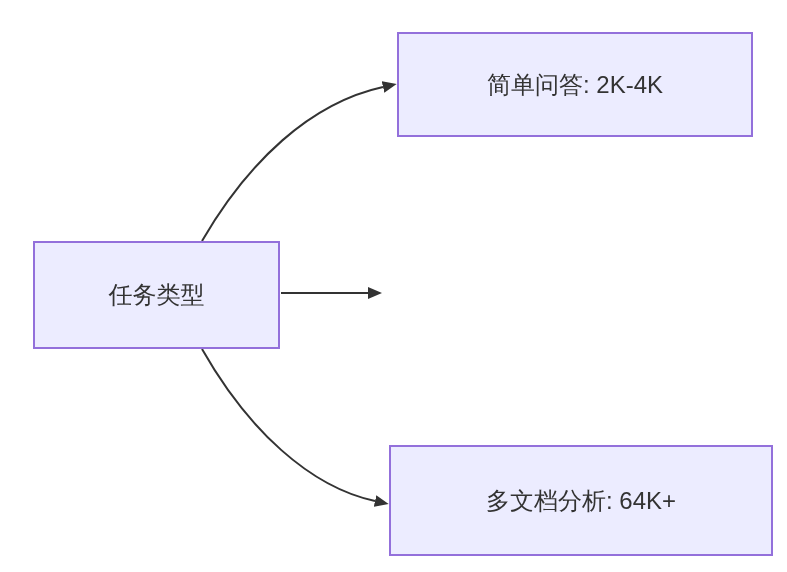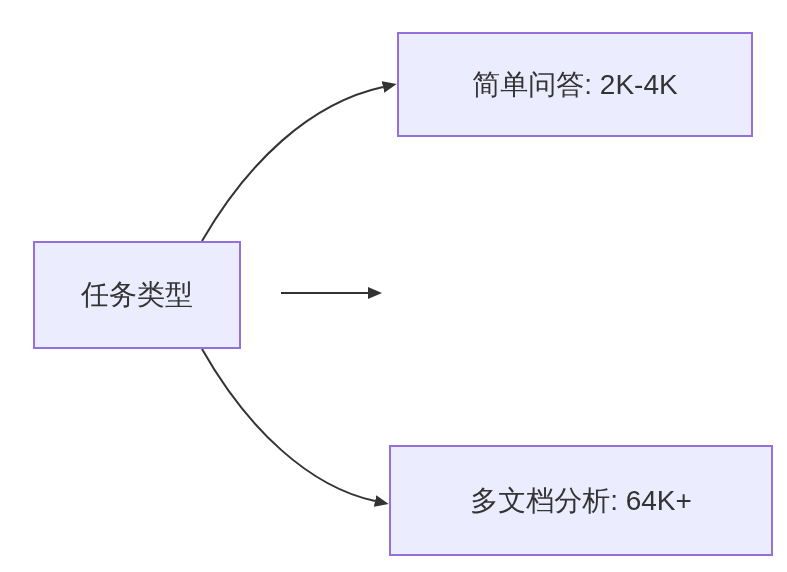--- a/index.html
+++ b/index.html
@@ -26,29 +26,29 @@
     fill: none;
     stroke: #333333;
     stroke-width: 2px;
   }
   .node {
     position: absolute;
     box-sizing: border-box;
     background: #ECECFF;
     border: 2px solid #9370DB;
     color: #333333;
-    font-size: 28px;
+    font-size: 24px;
     line-height: 1;
     display: flex;
     align-items: center;
     justify-content: center;
     white-space: nowrap;
     text-align: center;
   }
-  .node-root      { left: 33px;  top: 241px; width: 208px; height: 108px; }
+  .node-root      { left: 33px;  top: 241px; width: 247px; height: 108px; }
   .node-qa        { left: 397px; top: 32px;  width: 356px; height: 105px; }
   .node-summary   { left: 382px; top: 239px; width: 390px; height: 108px; }
   .node-multidoc  { left: 389px; top: 445px; width: 384px; height: 111px; align-items: center; }
 </style>
 </head>
 <body>
 
 <div class="canvas">
 
   <svg class="edges-layer" width="787" height="572" viewBox="0 0 787 572" xmlns="http://www.w3.org/2000/svg">

